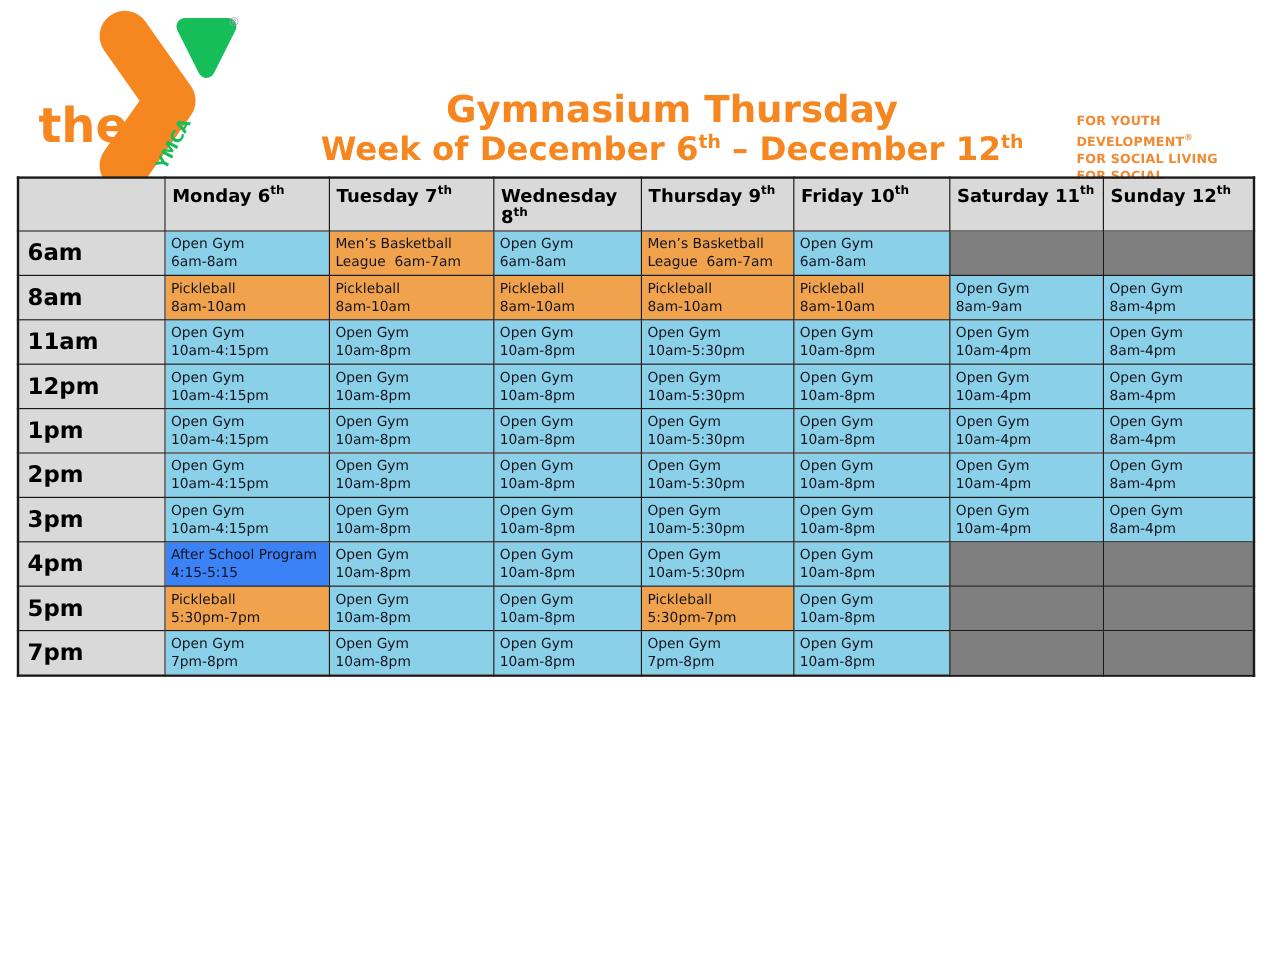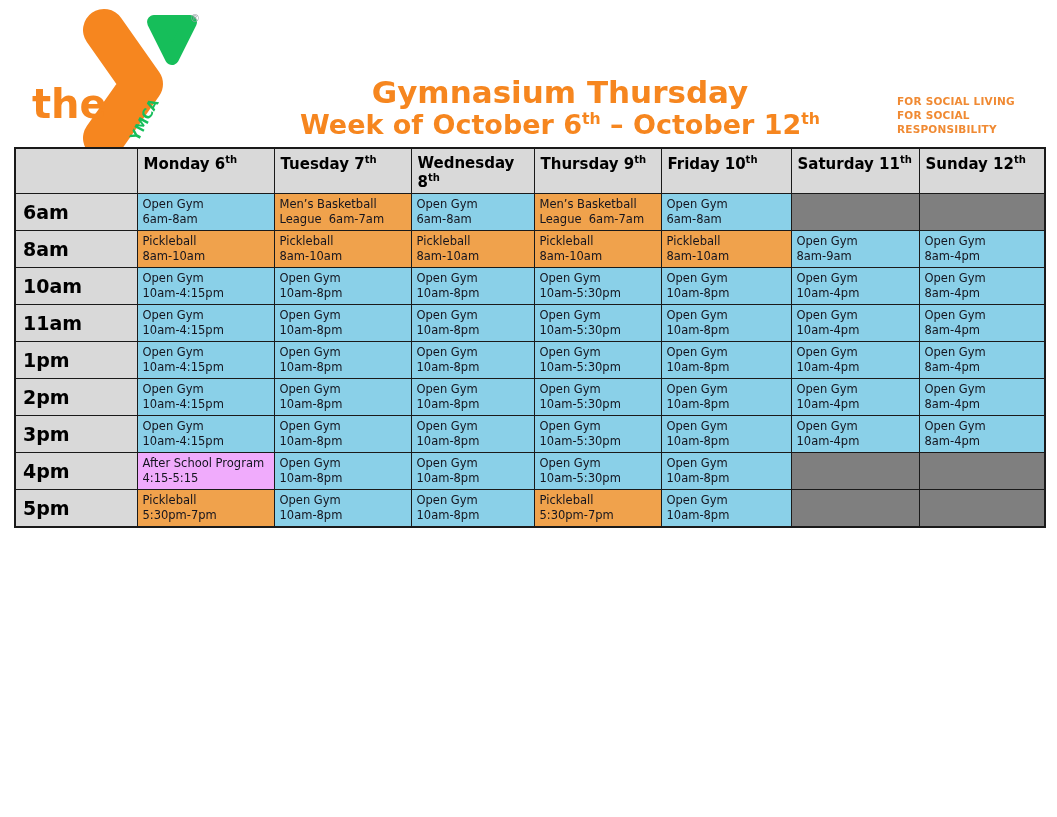--- a/index.html
+++ b/index.html
@@ -43,24 +43,25 @@
   <svg id="logo" viewBox="0 0 170 140">
     <path d="M 74 22 L 112 76 L 74 130" fill="none" stroke="#F6861F" stroke-width="42" stroke-linecap="round" stroke-linejoin="round"></path>
     <polygon points="124,14 160,14 142,50" fill="#16BE5A" stroke="#16BE5A" stroke-width="14" stroke-linejoin="round"></polygon>
     <text x="0" y="0" transform="translate(108,134) rotate(-62)" font-size="14" font-weight="bold" fill="#16BE5A">YMCA</text>
     <text x="2" y="110" font-size="40" font-weight="bold" fill="#F6861F">the</text>
     <text x="160" y="14" font-size="10" fill="#9aa0a6">®</text>
   </svg>
 
   <div id="title-block">
     <div id="main-title">Gymnasium Thursday</div>
-    <div id="sub-title"><span>Week of October 6</span><sup>th</sup><span> – October 12</span><sup>th</sup></div>
+    <div id="sub-title"><span>Week of December 6</span><sup>th</sup><span> – December 12</span><sup>th</sup></div>
   </div>
 
   <div id="tagline">
+    <div><span>FOR YOUTH DEVELOPMENT</span><sup>®</sup></div>
     <div>FOR SOCIAL LIVING</div>
     <div>FOR SOCIAL RESPONSIBILITY</div>
   </div>
 
   <table id="sched">
     <colgroup>
       <col style="width:122px">
         <col style="width:137px">
         <col style="width:137px">
       <col style="width:123px">
@@ -108,54 +109,54 @@
           <td class="cell" style="background: rgb(240, 162, 76);">Pickleball
 8am-10am</td>
           <td class="cell" style="background: rgb(240, 162, 76);">Pickleball
 8am-10am</td>
           <td class="cell" style="background: rgb(138, 208, 232);">Open Gym
 8am-9am</td>
           <td class="cell" style="background: rgb(138, 208, 232);">Open Gym
 8am-4pm</td>
         </tr>
         <tr>
-          <th class="time">10am</th>
-          <td class="cell" style="background: rgb(138, 208, 232);">Open Gym
-10am-4:15pm</td>
-          <td class="cell" style="background: rgb(138, 208, 232);">Open Gym
-10am-8pm</td>
-          <td class="cell" style="background: rgb(138, 208, 232);">Open Gym
-10am-8pm</td>
-          <td class="cell" style="background: rgb(138, 208, 232);">Open Gym
-10am-5:30pm</td>
-          <td class="cell" style="background: rgb(138, 208, 232);">Open Gym
-10am-8pm</td>
-          <td class="cell" style="background: rgb(138, 208, 232);">Open Gym
-10am-4pm</td>
-          <td class="cell" style="background: rgb(138, 208, 232);">Open Gym
-8am-4pm</td>
-        </tr>
-        <tr>
           <th class="time">11am</th>
           <td class="cell" style="background: rgb(138, 208, 232);">Open Gym
 10am-4:15pm</td>
           <td class="cell" style="background: rgb(138, 208, 232);">Open Gym
 10am-8pm</td>
           <td class="cell" style="background: rgb(138, 208, 232);">Open Gym
 10am-8pm</td>
           <td class="cell" style="background: rgb(138, 208, 232);">Open Gym
 10am-5:30pm</td>
           <td class="cell" style="background: rgb(138, 208, 232);">Open Gym
 10am-8pm</td>
           <td class="cell" style="background: rgb(138, 208, 232);">Open Gym
 10am-4pm</td>
           <td class="cell" style="background: rgb(138, 208, 232);">Open Gym
 8am-4pm</td>
         </tr>
         <tr>
+          <th class="time">12pm</th>
+          <td class="cell" style="background: rgb(138, 208, 232);">Open Gym
+10am-4:15pm</td>
+          <td class="cell" style="background: rgb(138, 208, 232);">Open Gym
+10am-8pm</td>
+          <td class="cell" style="background: rgb(138, 208, 232);">Open Gym
+10am-8pm</td>
+          <td class="cell" style="background: rgb(138, 208, 232);">Open Gym
+10am-5:30pm</td>
+          <td class="cell" style="background: rgb(138, 208, 232);">Open Gym
+10am-8pm</td>
+          <td class="cell" style="background: rgb(138, 208, 232);">Open Gym
+10am-4pm</td>
+          <td class="cell" style="background: rgb(138, 208, 232);">Open Gym
+8am-4pm</td>
+        </tr>
+        <tr>
           <th class="time">1pm</th>
           <td class="cell" style="background: rgb(138, 208, 232);">Open Gym
 10am-4:15pm</td>
           <td class="cell" style="background: rgb(138, 208, 232);">Open Gym
 10am-8pm</td>
           <td class="cell" style="background: rgb(138, 208, 232);">Open Gym
 10am-8pm</td>
           <td class="cell" style="background: rgb(138, 208, 232);">Open Gym
 10am-5:30pm</td>
           <td class="cell" style="background: rgb(138, 208, 232);">Open Gym
@@ -194,21 +195,21 @@
 10am-5:30pm</td>
           <td class="cell" style="background: rgb(138, 208, 232);">Open Gym
 10am-8pm</td>
           <td class="cell" style="background: rgb(138, 208, 232);">Open Gym
 10am-4pm</td>
           <td class="cell" style="background: rgb(138, 208, 232);">Open Gym
 8am-4pm</td>
         </tr>
         <tr>
           <th class="time">4pm</th>
-          <td class="cell" style="background: #f0abfc;">After School Program
+          <td class="cell" style="background: #3b82f6;">After School Program
 4:15-5:15</td>
           <td class="cell" style="background: rgb(138, 208, 232);">Open Gym
 10am-8pm</td>
           <td class="cell" style="background: rgb(138, 208, 232);">Open Gym
 10am-8pm</td>
           <td class="cell" style="background: rgb(138, 208, 232);">Open Gym
 10am-5:30pm</td>
           <td class="cell" style="background: rgb(138, 208, 232);">Open Gym
 10am-8pm</td>
           <td class="cell" style="background: rgb(127, 127, 127);"></td>
@@ -217,20 +218,35 @@
         <tr>
           <th class="time">5pm</th>
           <td class="cell" style="background: rgb(240, 162, 76);">Pickleball
 5:30pm-7pm</td>
           <td class="cell" style="background: rgb(138, 208, 232);">Open Gym
 10am-8pm</td>
           <td class="cell" style="background: rgb(138, 208, 232);">Open Gym
 10am-8pm</td>
           <td class="cell" style="background: rgb(240, 162, 76);">Pickleball
 5:30pm-7pm</td>
+          <td class="cell" style="background: rgb(138, 208, 232);">Open Gym
+10am-8pm</td>
+          <td class="cell" style="background: rgb(127, 127, 127);"></td>
+          <td class="cell" style="background: rgb(127, 127, 127);"></td>
+        </tr>
+        <tr>
+          <th class="time">7pm</th>
+          <td class="cell" style="background: rgb(138, 208, 232);">Open Gym
+7pm-8pm</td>
+          <td class="cell" style="background: rgb(138, 208, 232);">Open Gym
+10am-8pm</td>
+          <td class="cell" style="background: rgb(138, 208, 232);">Open Gym
+10am-8pm</td>
+          <td class="cell" style="background: rgb(138, 208, 232);">Open Gym
+7pm-8pm</td>
           <td class="cell" style="background: rgb(138, 208, 232);">Open Gym
 10am-8pm</td>
           <td class="cell" style="background: rgb(127, 127, 127);"></td>
           <td class="cell" style="background: rgb(127, 127, 127);"></td>
         </tr>
       </tbody>
   </table>
 
 </div>
 

